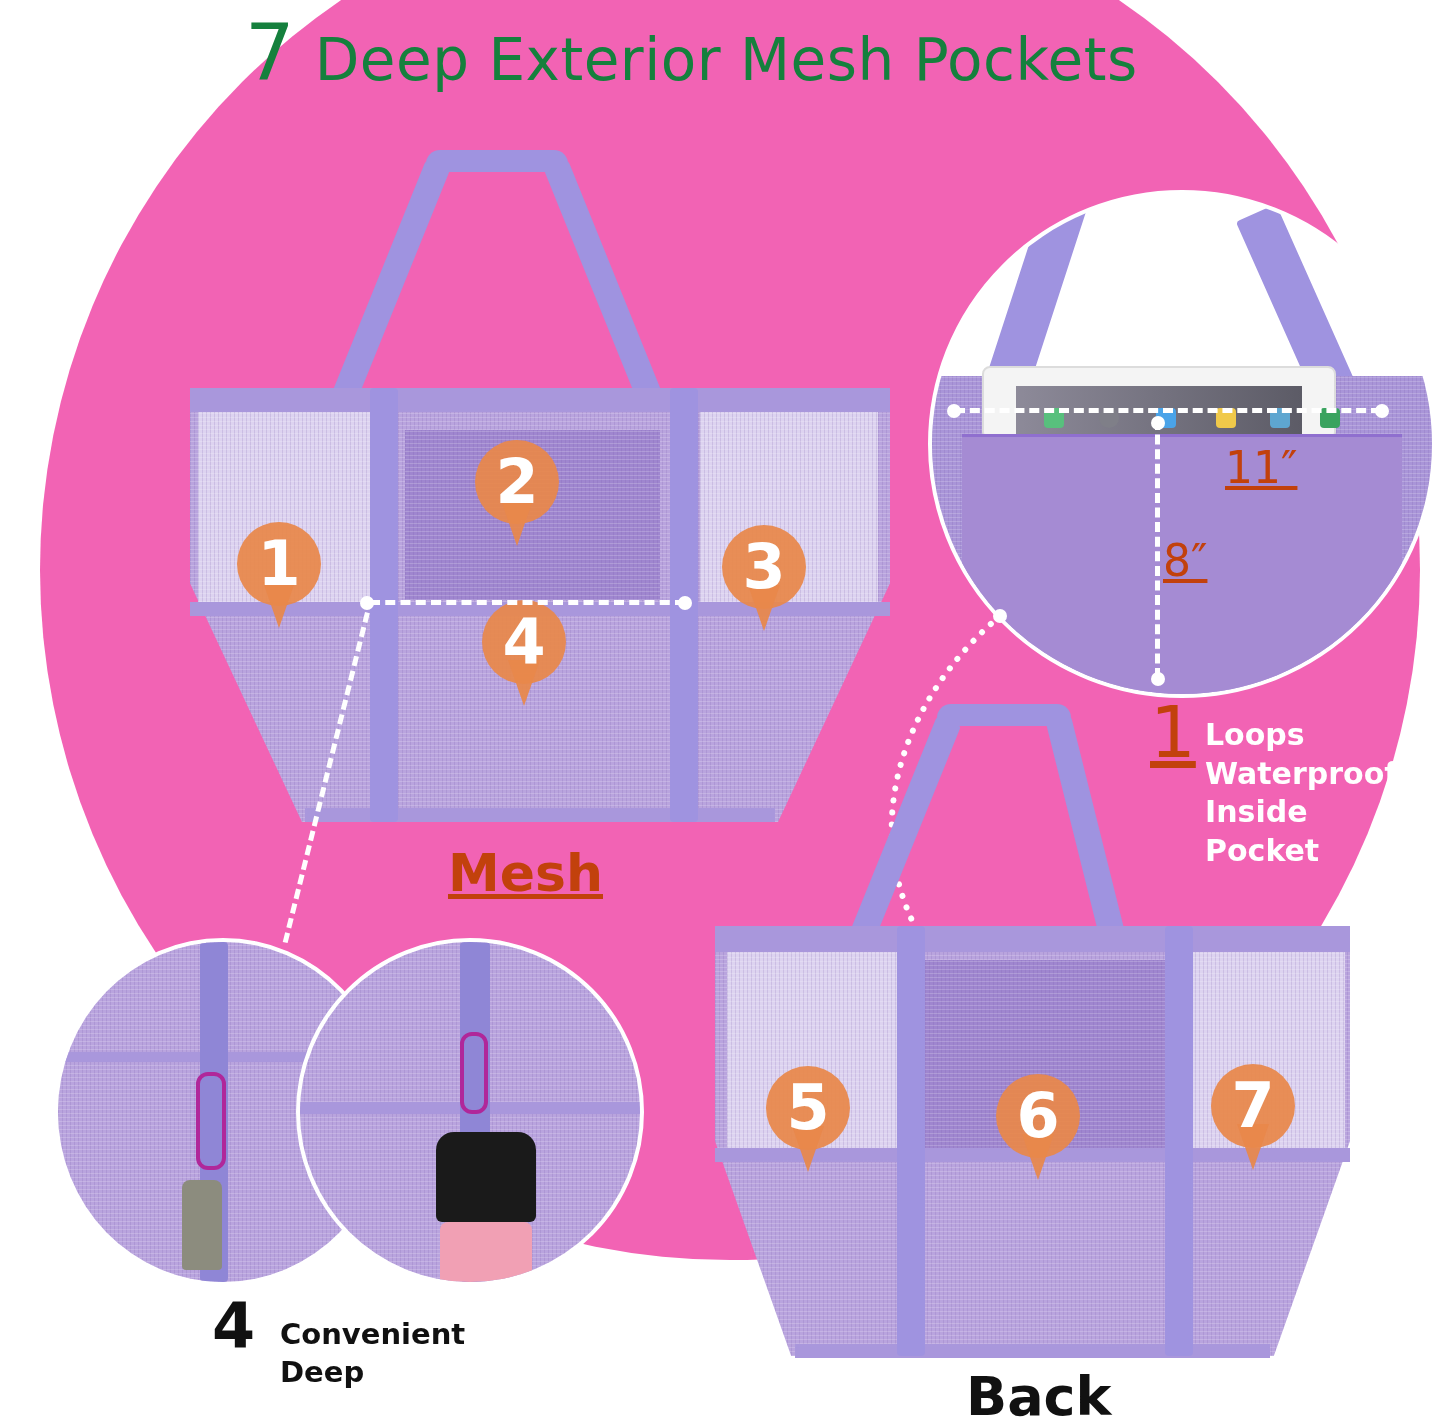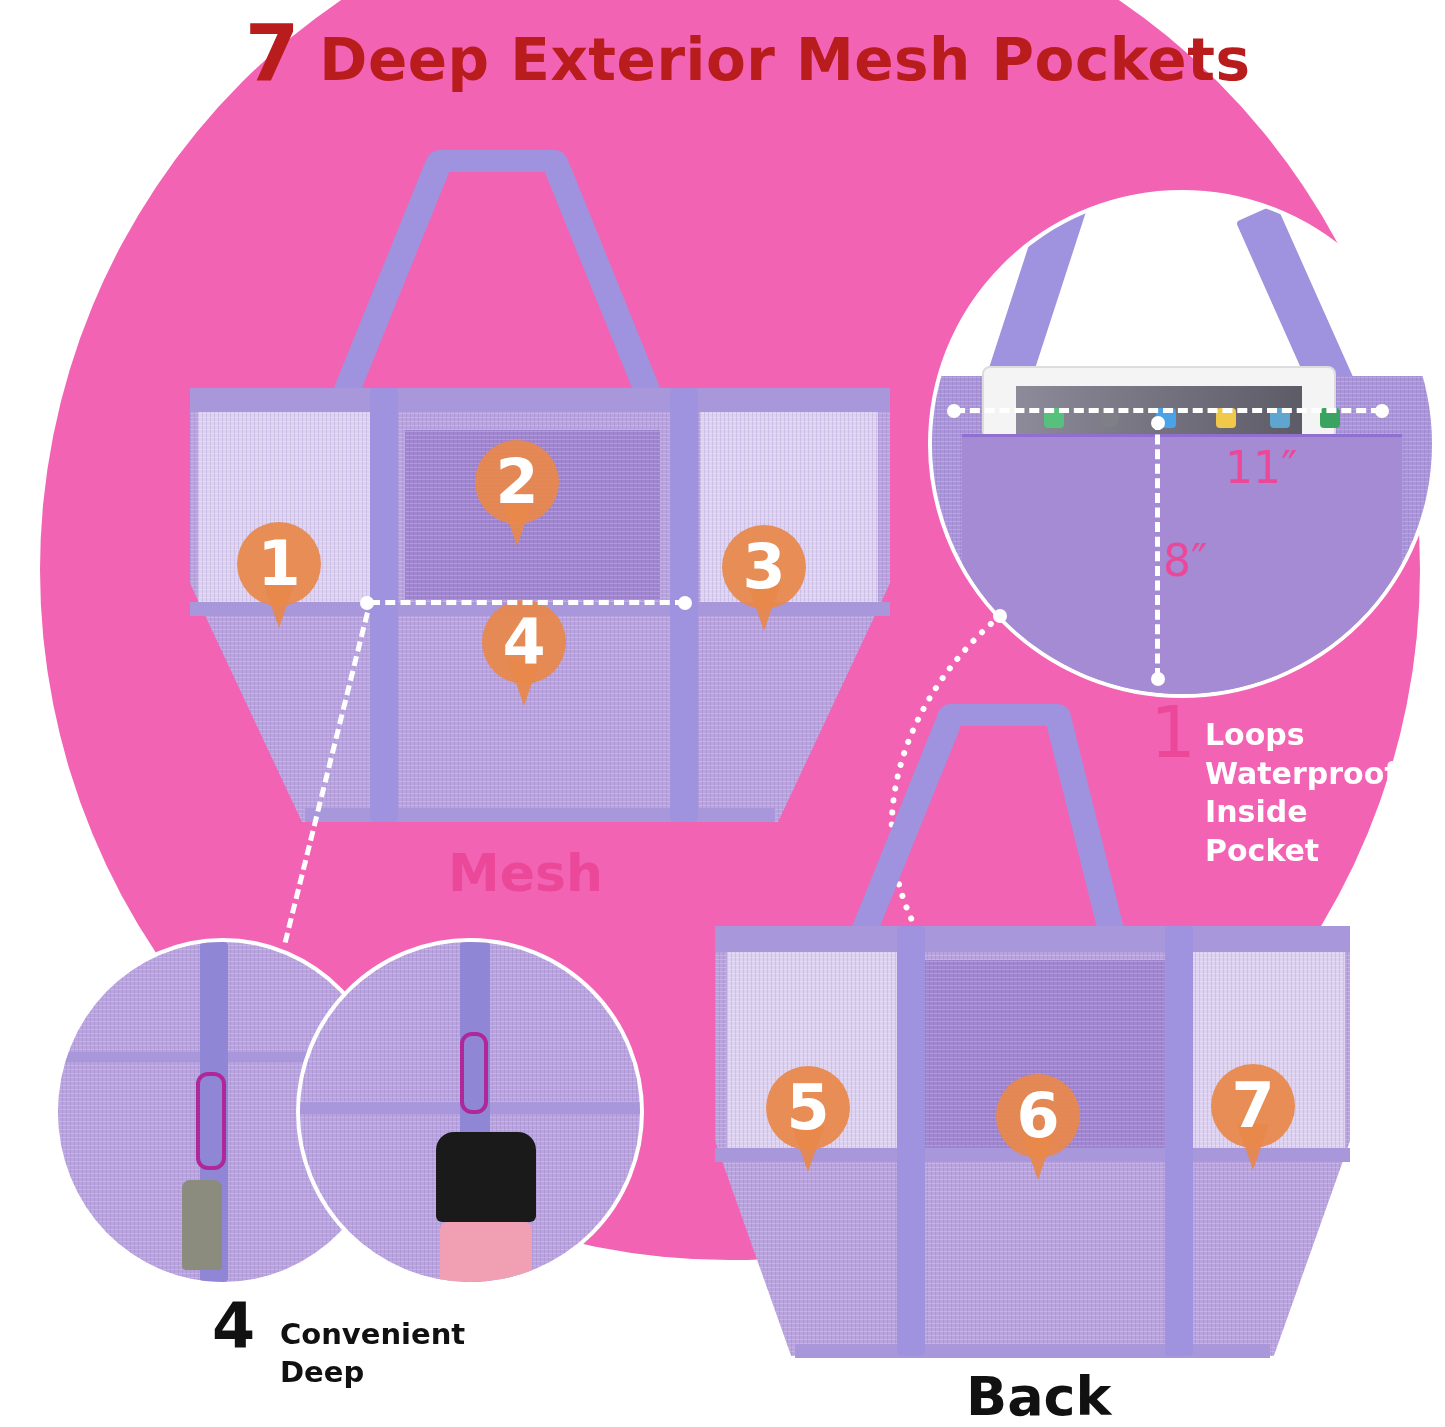--- a/index.html
+++ b/index.html
@@ -1,38 +1,38 @@
 <!DOCTYPE html>
 <html><head>
 <meta charset="utf-8">
 <style>
   html,body{margin:0;padding:0;background:#ffffff;}
   body{width:1445px;height:1427px;position:relative;overflow:hidden;font-family:"DejaVu Sans","Liberation Sans",sans-serif;}
   .abs{position:absolute;}
   
   .pink-circle{position:absolute;left:40px;top:-120px;width:1380px;height:1380px;border-radius:50%;background:#f263b4;}
-  .title{position:absolute;left:245px;top:8px;color:#b91c1c;white-space:nowrap;font-weight:700;}
+  .title{position:absolute;left:245px;top:8px;color:#15803d;white-space:nowrap;font-weight:400;}
   .title .num{font-size:78px;line-height:90px;vertical-align:baseline;}
   .title .txt{font-size:58px;line-height:90px;margin-left:20px;letter-spacing:0.5px;}
   
   .bag{position:absolute;}
   .strap{position:absolute;background:#9f93e0;border-radius:4px;}
   .mesh{position:absolute;background-color:#b9a4de;
     background-image:
       repeating-linear-gradient(0deg, rgba(255,255,255,0.18) 0 1px, transparent 1px 4px),
       repeating-linear-gradient(90deg, rgba(120,90,170,0.18) 0 1px, transparent 1px 4px);}
   .mesh.light{background-color:#ddd3f0;}
   .mesh.dark{background-color:#9f86cf;}
   .band{position:absolute;background:#a997dc;}
   
   .pin{position:absolute;width:84px;height:110px;}
   .pin .head{position:absolute;left:0;top:0;width:84px;height:84px;border-radius:50%;background:#e8884a;opacity:0.93;}
   .pin .tail{position:absolute;left:26px;top:60px;width:0;height:0;border-left:16px solid transparent;border-right:16px solid transparent;border-top:46px solid #e8884a;opacity:0.93;}
   .pin .n{position:absolute;left:0;top:4px;width:84px;text-align:center;color:#fff;font-weight:700;font-size:62px;line-height:76px;}
-  .label-white{position:absolute;color:#ec4899;font-weight:600;}
+  .label-white{position:absolute;color:#c2410c;font-weight:600;text-decoration:underline;}
   .label-black{position:absolute;color:#111;font-weight:600;}
   .dash-h{position:absolute;height:0;border-top:5px dashed #fff;}
   .dash-v{position:absolute;width:0;border-left:5px dashed #fff;}
   .dot{position:absolute;width:14px;height:14px;border-radius:50%;background:#fff;}
   .zoom-circle{position:absolute;border-radius:50%;border:4px solid #fff;overflow:hidden;background:#ffffff;}
   .tablet{position:absolute;background:#f4f4f4;border:2px solid #dcdcdc;border-radius:8px;}
   .tablet .screen{position:absolute;left:32px;top:18px;right:32px;bottom:0;background:linear-gradient(90deg,#8d8a99,#5c5b66);}
   .app{position:absolute;width:20px;height:20px;border-radius:4px;}
   .pouch{position:absolute;background:#a58bd3;}
 </style>

